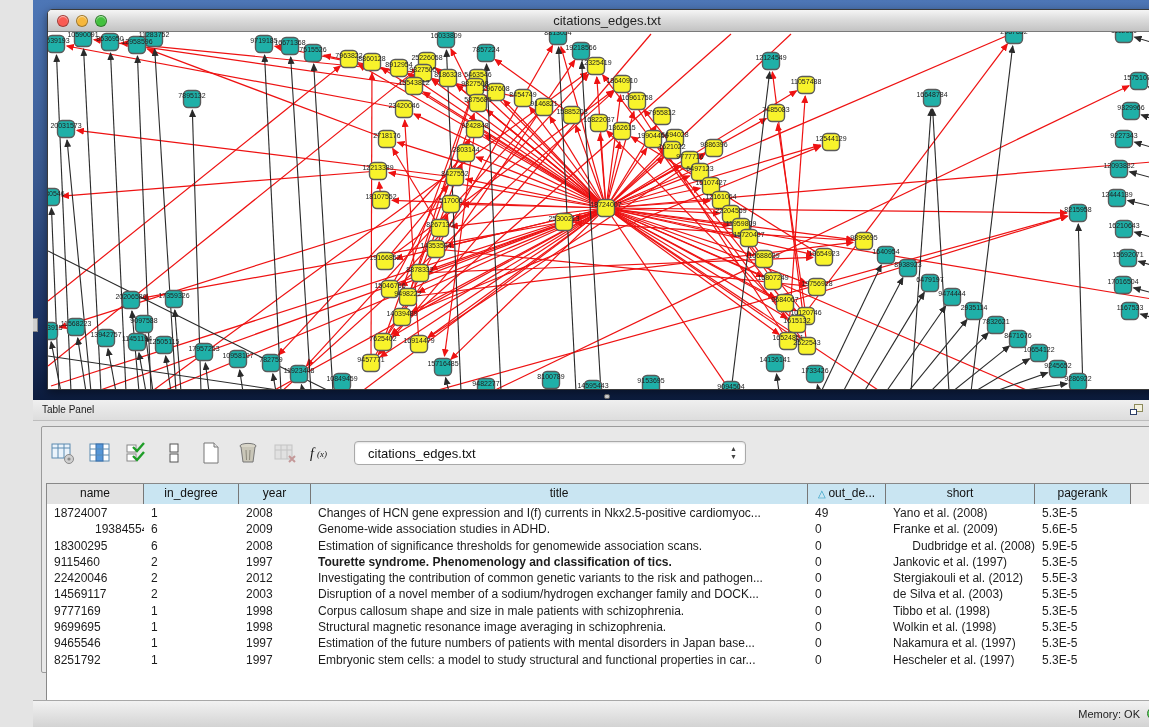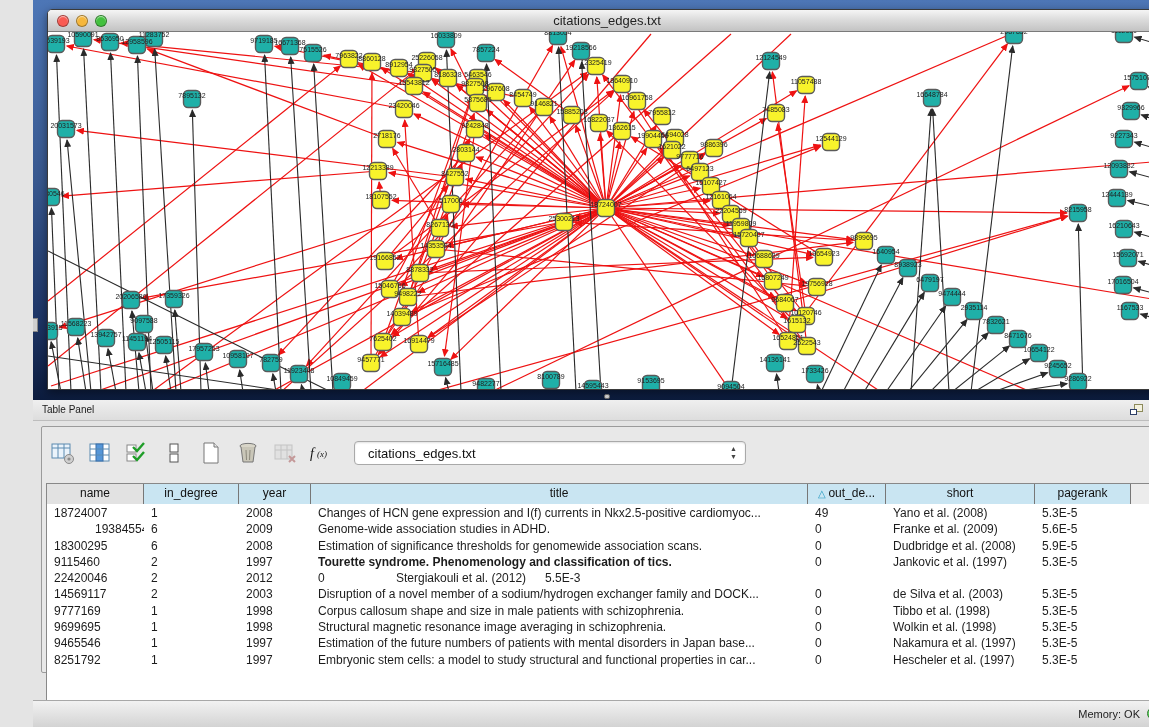--- a/index.html
+++ b/index.html
@@ -655,36 +655,37 @@
               <div class="g-cell" style="width: 78px;">0</div>
               <div class="g-cell" style="width: 149px;">Franke et al. (2009)</div>
               <div class="g-cell" style="width: 96px;">5.6E-5</div>
             </div>
             <div class="g-row">
               <div class="g-cell" style="width: 97px;">18300295</div>
               <div class="g-cell" style="width: 95px;">6</div>
               <div class="g-cell" style="width: 72px;">2008</div>
               <div class="g-cell" style="width: 497px;">Estimation of significance thresholds for genomewide association scans.</div>
               <div class="g-cell" style="width: 78px;">0</div>
-              <div class="g-cell" style="width: 149px;">Dudbridge et al. (2008)</div>
+              <div class="g-cell" style="width: 149px; text-align: right;">Dudbridge et al. (2008)</div>
               <div class="g-cell" style="width: 96px;">5.9E-5</div>
             </div>
             <div class="g-row">
               <div class="g-cell" style="width: 97px;">9115460</div>
               <div class="g-cell" style="width: 95px;">2</div>
               <div class="g-cell" style="width: 72px;">1997</div>
               <div class="g-cell" style="width: 497px; font-weight: bold;">Tourette syndrome. Phenomenology and classification of tics.</div>
               <div class="g-cell" style="width: 78px;">0</div>
               <div class="g-cell" style="width: 149px;">Jankovic et al. (1997)</div>
               <div class="g-cell" style="width: 96px;">5.3E-5</div>
             </div>
             <div class="g-row">
               <div class="g-cell" style="width: 97px;">22420046</div>
               <div class="g-cell" style="width: 95px;">2</div>
               <div class="g-cell" style="width: 72px;">2012</div>
+              <div class="g-cell" style="width: 497px;">Investigating the contribution of common genetic variants to the risk and pathogen...</div>
               <div class="g-cell" style="width: 78px;">0</div>
               <div class="g-cell" style="width: 149px;">Stergiakouli et al. (2012)</div>
               <div class="g-cell" style="width: 96px;">5.5E-3</div>
             </div>
             <div class="g-row">
               <div class="g-cell" style="width: 97px;">14569117</div>
               <div class="g-cell" style="width: 95px;">2</div>
               <div class="g-cell" style="width: 72px;">2003</div>
               <div class="g-cell" style="width: 497px;">Disruption of a novel member of a sodium/hydrogen exchanger family and DOCK...</div>
               <div class="g-cell" style="width: 78px;">0</div>

